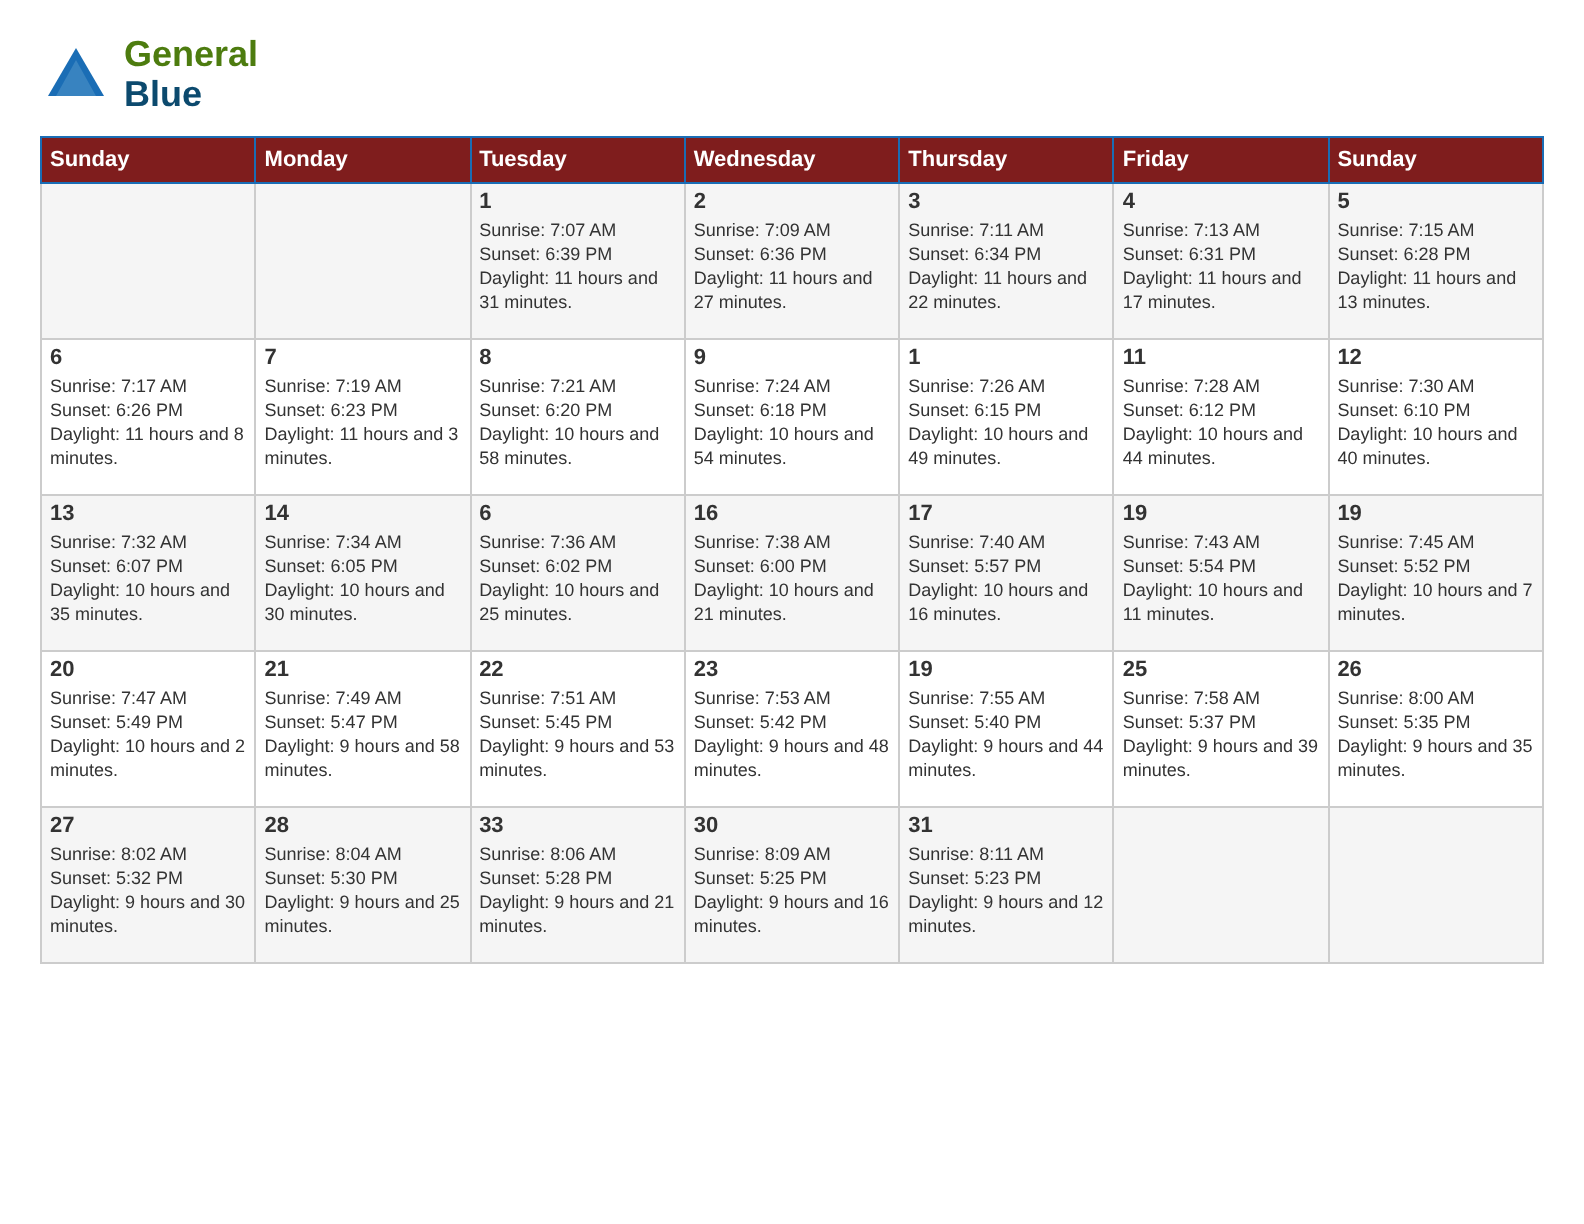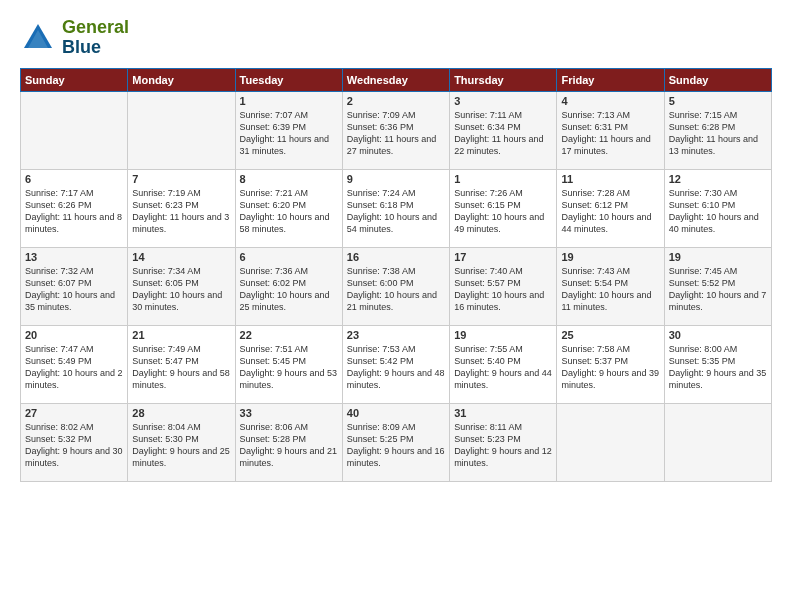--- a/index.html
+++ b/index.html
@@ -233,39 +233,39 @@
           </td>
           <td>
             <span class="day-num">19</span>
             <div class="cell-content">Sunrise: 7:55 AM<br>Sunset: 5:40 PM<br>Daylight: 9 hours and 44 minutes.</div>
           </td>
           <td>
             <span class="day-num">25</span>
             <div class="cell-content">Sunrise: 7:58 AM<br>Sunset: 5:37 PM<br>Daylight: 9 hours and 39 minutes.</div>
           </td>
           <td>
-            <span class="day-num">30</span>
+            <span class="day-num">26</span>
             <div class="cell-content">Sunrise: 8:00 AM<br>Sunset: 5:35 PM<br>Daylight: 9 hours and 35 minutes.</div>
           </td>
         </tr>
         <tr>
           <td>
             <span class="day-num">27</span>
             <div class="cell-content">Sunrise: 8:02 AM<br>Sunset: 5:32 PM<br>Daylight: 9 hours and 30 minutes.</div>
           </td>
           <td>
             <span class="day-num">28</span>
             <div class="cell-content">Sunrise: 8:04 AM<br>Sunset: 5:30 PM<br>Daylight: 9 hours and 25 minutes.</div>
           </td>
           <td>
             <span class="day-num">33</span>
             <div class="cell-content">Sunrise: 8:06 AM<br>Sunset: 5:28 PM<br>Daylight: 9 hours and 21 minutes.</div>
           </td>
           <td>
-            <span class="day-num">40</span>
+            <span class="day-num">30</span>
             <div class="cell-content">Sunrise: 8:09 AM<br>Sunset: 5:25 PM<br>Daylight: 9 hours and 16 minutes.</div>
           </td>
           <td>
             <span class="day-num">31</span>
             <div class="cell-content">Sunrise: 8:11 AM<br>Sunset: 5:23 PM<br>Daylight: 9 hours and 12 minutes.</div>
           </td>
           <td></td>
           <td></td>
         </tr>
       </tbody>

